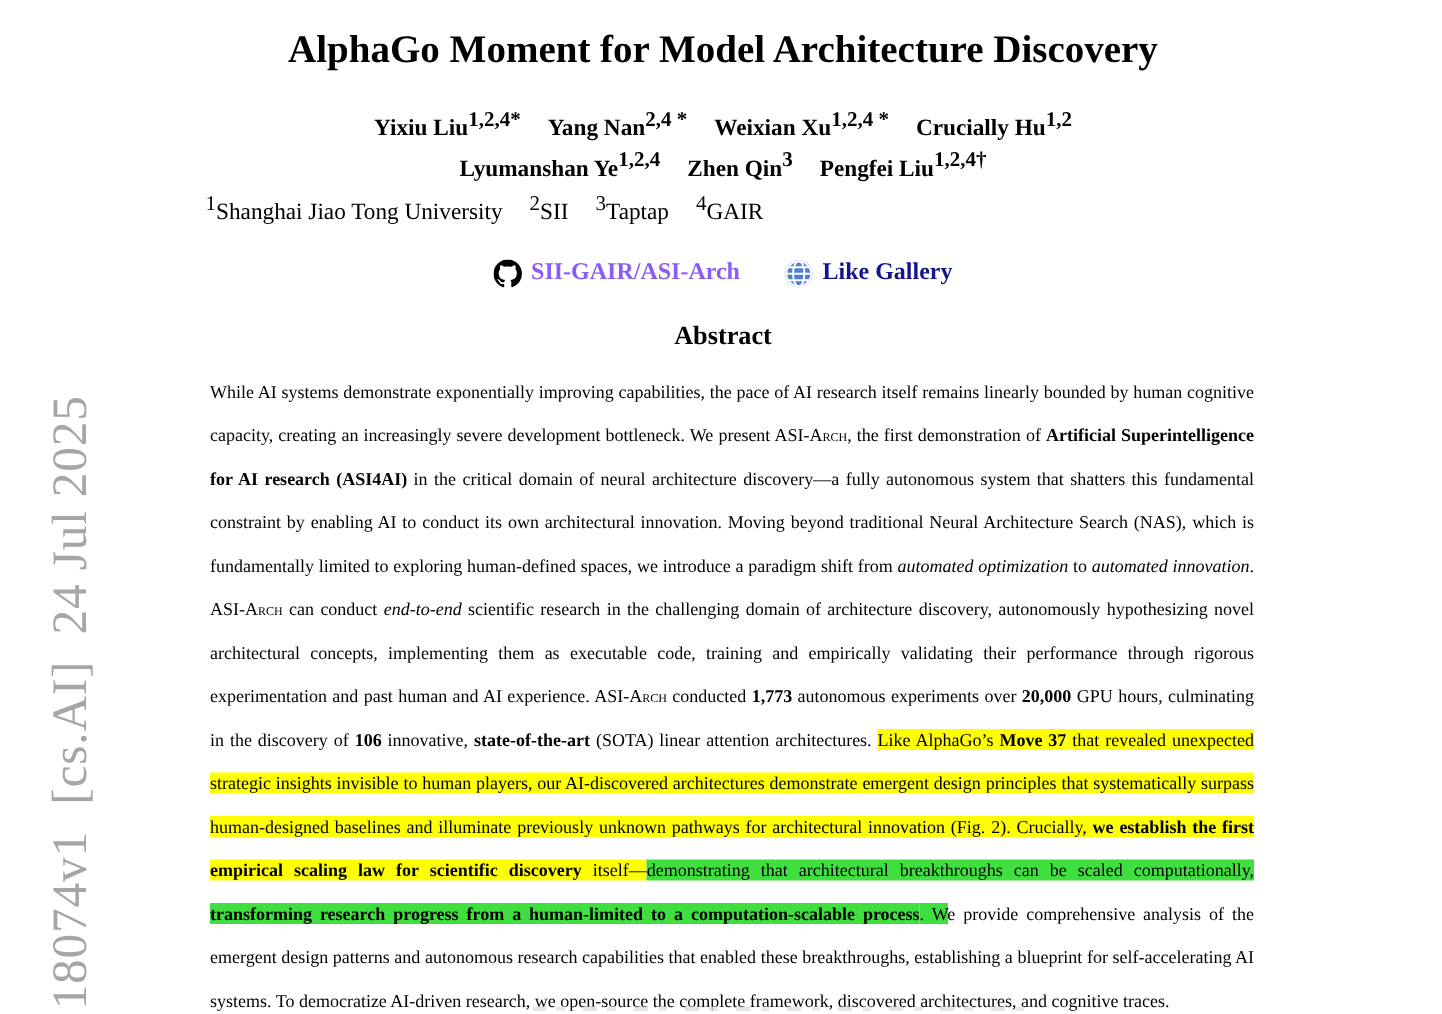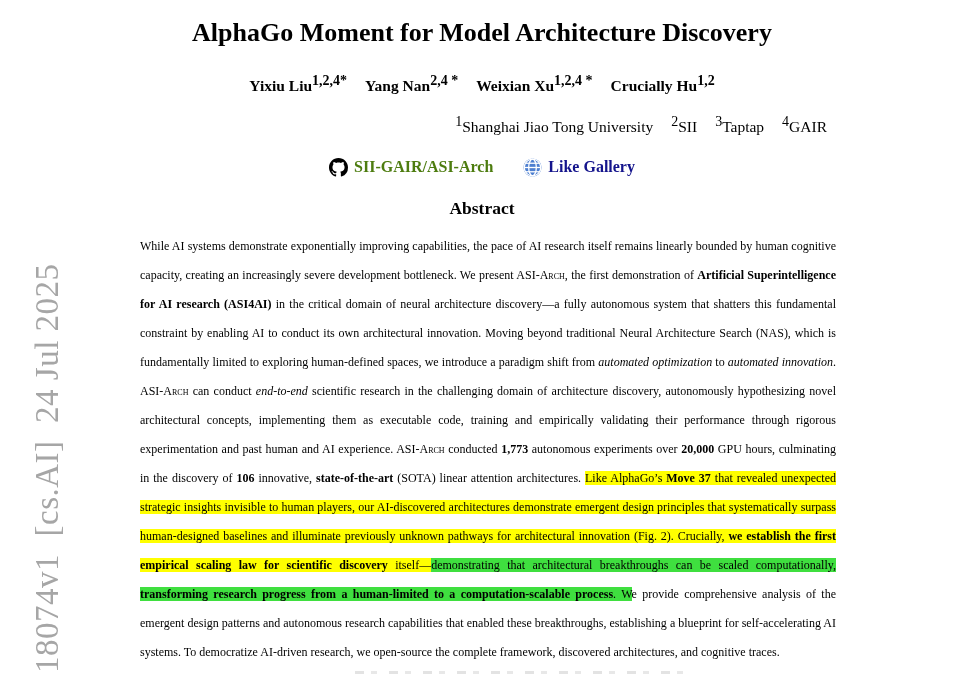--- a/index.html
+++ b/index.html
@@ -13,21 +13,21 @@
   .title {
     text-align:center; font-size:26px; font-weight:bold;
     margin:17px 0 0 0; line-height:32px;
   }
 
   .authors { margin-top:21px; }
   .author-row { text-align:center; font-weight:bold; font-size:15.5px; line-height:22px; }
   .author { margin:0 9px; white-space:nowrap; }
   .author sup, .affil sup { font-size:14px; font-weight:inherit; }
 
-  .affiliations { text-align:right; font-size:15.5px; margin-top:15px; line-height:20px; }
+  .affiliations { text-align:left; font-size:15.5px; margin-top:3px; line-height:20px; }
   .affil { margin:0 9px; white-space:nowrap; }
 
   .links {
     display:flex; justify-content:center; align-items:center; gap:30px;
     margin-top:19px; font-weight:bold; font-size:16px; line-height:22px;
   }
   .link { display:inline-flex; align-items:center; gap:6px; cursor:pointer; }
   .link svg { display:block; }
 
   .abstract-heading { text-align:center; font-size:17.5px; font-weight:bold; margin:19px 0 0 0; line-height:22px; }
@@ -62,26 +62,27 @@
 
 <div class="page">
 
   <div class="arxiv-stamp" style="color: rgb(166, 166, 166);">18074v1  [cs.AI]  24 Jul 2025</div>
 
   <div class="content">
     <h1 class="title">AlphaGo Moment for Model Architecture Discovery</h1>
 
     <div class="authors" id="author-rows">
         <div class="author-row"><span class="author"><span>Yixiu Liu</span><sup>1,2,4*</sup></span><span class="author"><span>Yang Nan</span><sup>2,4 *</sup></span><span class="author"><span>Weixian Xu</span><sup>1,2,4 *</sup></span><span class="author"><span>Crucially Hu</span><sup>1,2</sup></span></div>
+        <div class="author-row"><span class="author"><span>Lyumanshan Ye</span><sup>1,2,4</sup></span><span class="author"><span>Zhen Qin</span><sup>3</sup></span><span class="author"><span>Pengfei Liu</span><sup>1,2,4†</sup></span></div>
       </div>
 
     <div class="affiliations" id="affil-line"><span class="affil"><sup>1</sup><span>Shanghai Jiao Tong University</span></span><span class="affil"><sup>2</sup><span>SII</span></span><span class="affil"><sup>3</sup><span>Taptap</span></span><span class="affil"><sup>4</sup><span>GAIR</span></span></div>
 
     <div class="links" id="links-row">
-        <span class="link" style="color: #4d7c0f;">
+        <span class="link" style="color: #8b5cf6;">
           <svg width="19" height="19" viewBox="0 0 16 16" aria-hidden="true">
       <path fill="#000000" d="M8 0C3.58 0 0 3.58 0 8c0 3.54 2.29 6.53 5.47 7.59.4.07.55-.17.55-.38 0-.19-.01-.82-.01-1.49-2.01.37-2.53-.49-2.69-.94-.09-.23-.48-.94-.82-1.13-.28-.15-.68-.52-.01-.53.63-.01 1.08.58 1.23.82.72 1.21 1.87.87 2.33.66.07-.52.28-.87.51-1.07-1.78-.2-3.64-.89-3.64-3.95 0-.87.31-1.59.82-2.15-.08-.2-.36-1.02.08-2.12 0 0 .67-.21 2.2.82.64-.18 1.32-.27 2-.27s1.36.09 2 .27c1.53-1.04 2.2-.82 2.2-.82.44 1.1.16 1.92.08 2.12.51.56.82 1.27.82 2.15 0 3.07-1.87 3.75-3.65 3.95.29.25.54.73.54 1.48 0 1.07-.01 1.93-.01 2.2 0 .21.15.46.55.38A8.01 8.01 0 0 0 16 8c0-4.42-3.58-8-8-8z"></path>
     </svg>
           <span>SII-GAIR/ASI-Arch</span>
         </span>
         <span class="link" style="color: rgb(20, 20, 140);">
           <svg width="19" height="19" viewBox="0 0 16 16" aria-hidden="true">
       <circle cx="8" cy="8" r="7.6" fill="#4d7fd0"></circle>
       <g stroke="#ffffff" stroke-width="1.1" fill="none">
         <circle cx="8" cy="8" r="7"></circle>

